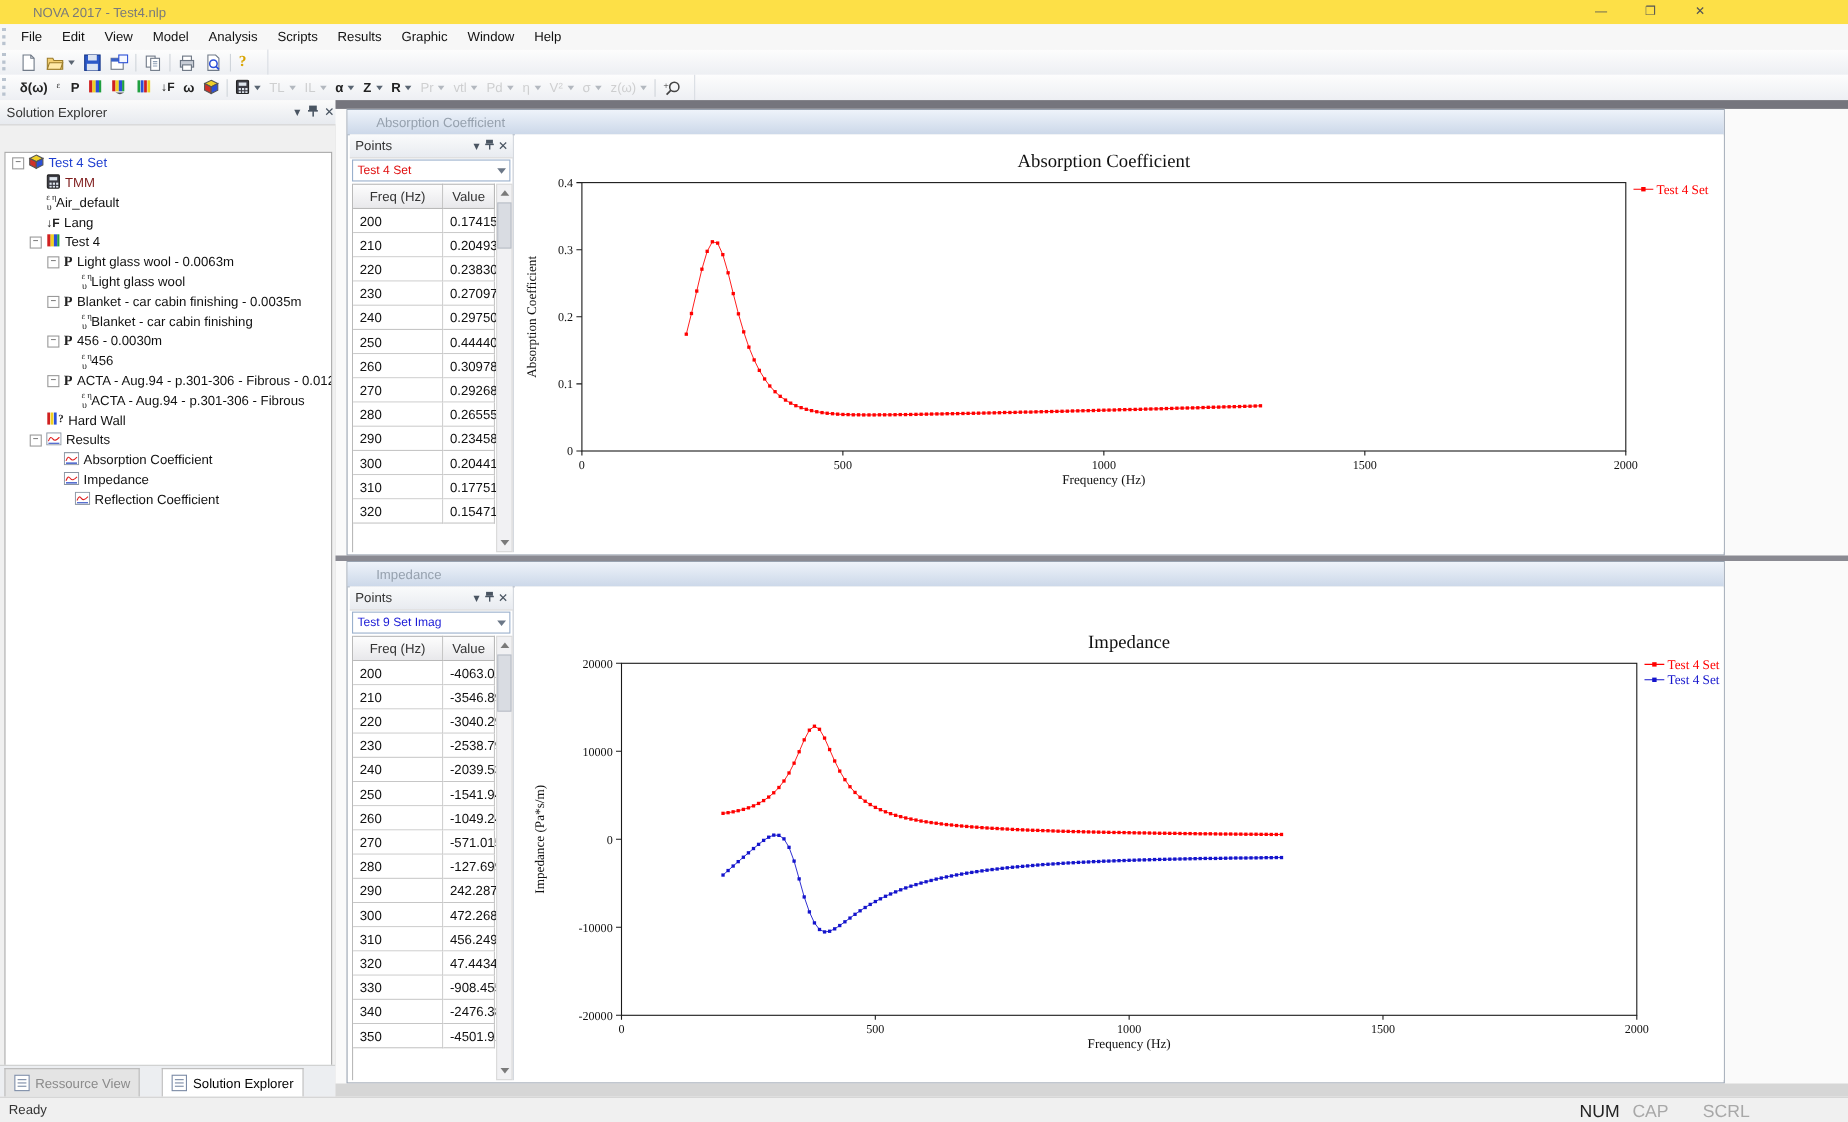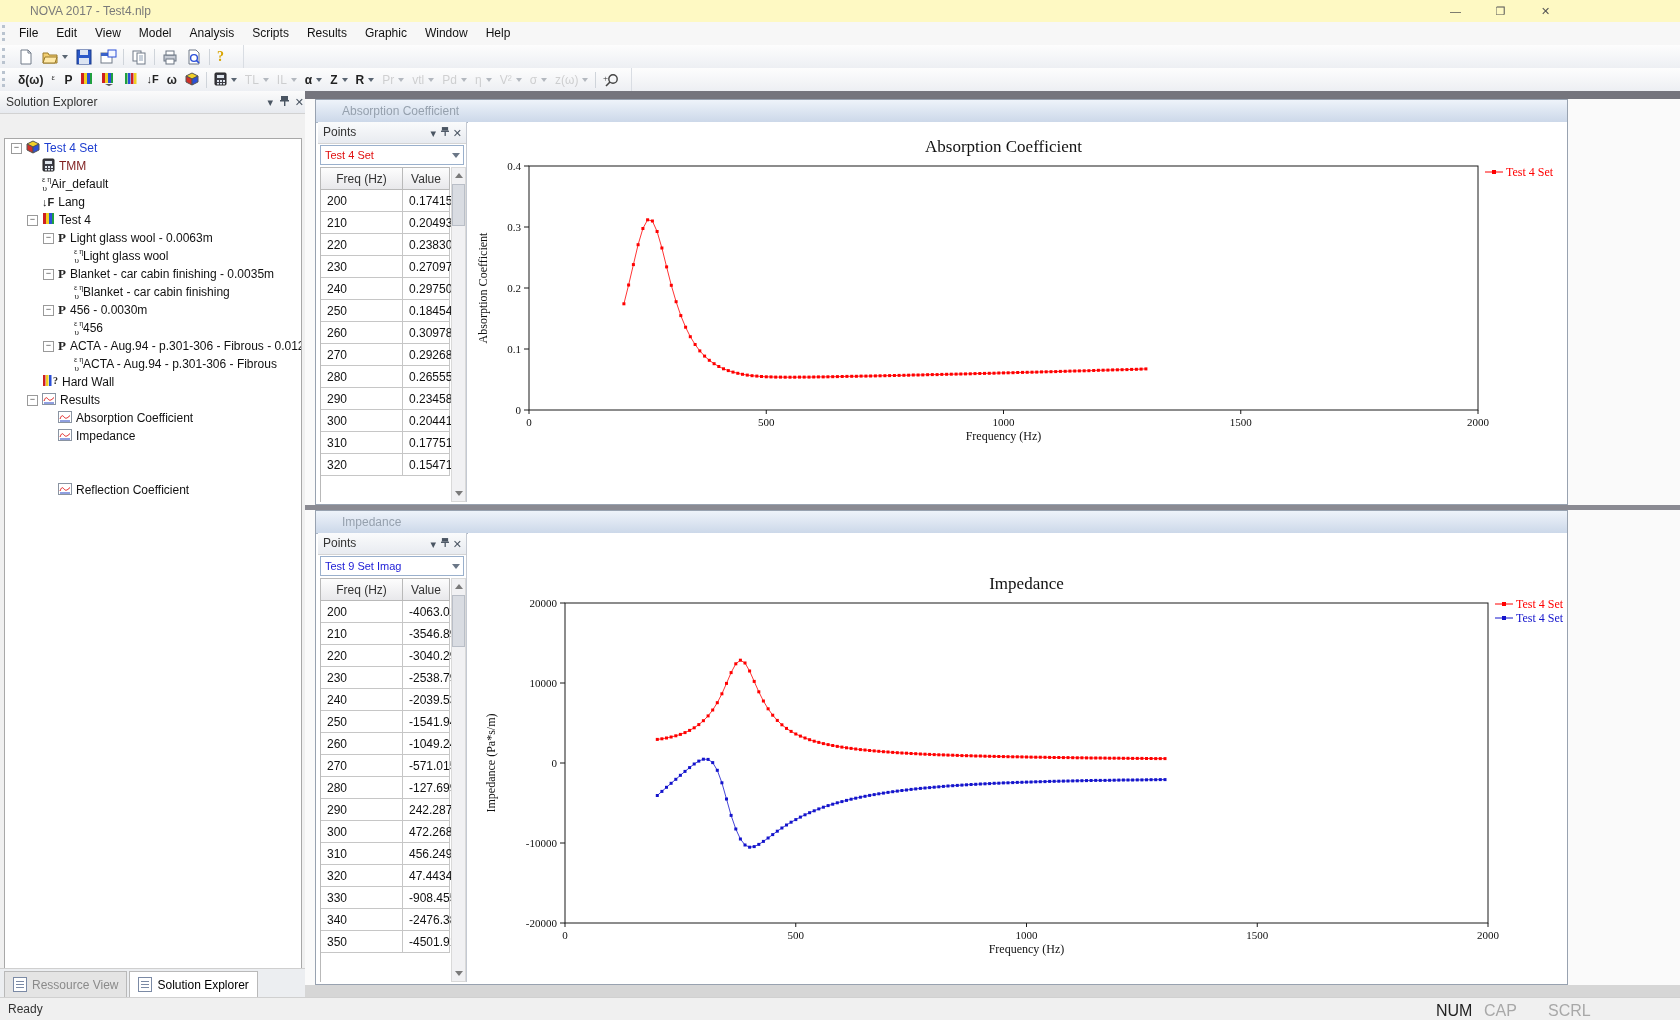--- a/index.html
+++ b/index.html
@@ -1,20 +1,20 @@
 <!DOCTYPE html>
 <html><head>
 <meta charset="utf-8">
 <style>
   html,body{margin:0;padding:0;background:#e9e9e9;font-family:"Liberation Sans",sans-serif;}
   #app{position:relative;width:1680px;height:1020px;background:#fafafa;overflow:hidden;
        font-size:12px;color:#222;}
   .abs{position:absolute;}
   
-  #titlebar{left:0;top:0;width:1680px;height:22px;background:#fef9c3;}
+  #titlebar{left:0;top:0;width:1680px;height:22px;background:#fde047;}
   #title-text{left:30px;top:4px;color:#7a7a7a;font-size:12px;}
   .winbtn{top:0;width:45px;height:22px;text-align:center;line-height:22px;color:#555;font-size:11px;cursor:default;}
   #menubar{left:0;top:22px;width:1680px;height:23px;background:#f7f7f7;border-bottom:1px solid #eee;}
   .menu-item{display:inline-block;padding:4px 9px;color:#111;}
   .grip{left:2px;top:3px;width:3px;height:16px;border-left:3px dotted #b9c3cf;}
   .toolbar{left:0;width:1680px;height:23px;background:linear-gradient(#fdfdfd,#edeff3);}
   #toolbar1{top:45px;} #toolbar2{top:68px;border-bottom:1px solid #d7d7d7;}
   .tb-inner{position:absolute;left:8px;top:0;height:23px;display:flex;align-items:center;
             padding:0 6px;border-right:1px solid #d9dde3;}
   .tbtn{display:flex;align-items:center;height:20px;padding:0 3px;margin:0 1px;}
@@ -33,21 +33,21 @@
   #name-row{left:0;top:22px;width:305px;height:23px;background:#fafafa;border-bottom:1px solid #dcdcdc;
             line-height:23px;padding-left:6px;}
   #tree-box{left:4px;top:47px;width:296px;height:830px;background:#fff;border:1px solid #a8a8a8;overflow:hidden;}
   .tree-item{height:18px;display:flex;align-items:center;white-space:nowrap;}
   .expander{width:9px;height:9px;border:1px solid #9a9a9a;background:#fff;color:#444;font-size:9px;
             line-height:7px;text-align:center;margin-right:4px;flex:none;}
   .exp-spacer{width:15px;flex:none;}
   .tree-ico{margin-right:4px;flex:none;}
   .tree-label{font-size:12px;color:#111;}
   #se-tabs{left:0;top:877px;width:305px;height:29px;background:#eceef1;border-top:1px solid #cfcfcf;display:flex;align-items:flex-end;padding-left:4px;box-sizing:border-box;}
-  .se-tab{height:25px;display:flex;align-items:center;padding:0 8px;border:1px solid #b9b9b9;border-bottom:none;margin-right:2px;font-size:12px;}
+  .se-tab{height:25px;display:flex;align-items:center;padding:0 8px;border:1px solid #b9b9b9;border-bottom:none;margin-right:20px;font-size:12px;}
   .se-tab.active{background:#fff;color:#000;}
   .se-tab.inactive{background:#e4e4e4;color:#8a8a8a;}
   .tab-ico{width:12px;height:13px;border:1px solid #7b8aa5;background:#fff;margin-right:5px;position:relative;}
   .tab-ico i{position:absolute;left:2px;right:2px;height:1px;background:#7b8aa5;}
   
   #mdi{left:305px;top:91px;width:1375px;height:906px;background:#fafafa;}
   #mdi-topstrip{left:0;top:0;width:1375px;height:8px;background:#75757d;}
   #mdi-midstrip{left:0;top:414px;width:1375px;height:5px;background:#8a8a92;}
   #mdi-botstrip{left:0;top:894px;width:1375px;height:12px;background:#d6d6d6;}
   .chart-window{left:10px;width:1253px;background:#fff;border:1px solid #98a2b0;box-sizing:border-box;}
@@ -415,21 +415,21 @@
         </div>
         <div class="tree-item" style="padding-left: 38px;">
           <span class="exp-spacer"></span>
           <span class="tree-ico"><svg width="14" height="12" viewBox="0 0 14 12">
               <rect x="0.5" y="0.5" width="13" height="11" fill="#fff" stroke="#8a94a2"></rect>
               <path d="M2 8c1.5-4 2.5-4 4-2s3 1.5 6-1.5" fill="none" stroke="#e02020"></path>
               <path d="M2 10h10" stroke="#2040c0"></path>
             </svg></span>
           <span class="tree-label" style="color:#111111">Impedance</span>
         </div>
-        <div class="tree-item" style="padding-left: 38px; margin-top: 36px;">
+        <div class="tree-item" style="padding-left: 48px;">
           <span class="exp-spacer"></span>
           <span class="tree-ico"><svg width="14" height="12" viewBox="0 0 14 12">
               <rect x="0.5" y="0.5" width="13" height="11" fill="#fff" stroke="#8a94a2"></rect>
               <path d="M2 8c1.5-4 2.5-4 4-2s3 1.5 6-1.5" fill="none" stroke="#e02020"></path>
               <path d="M2 10h10" stroke="#2040c0"></path>
             </svg></span>
           <span class="tree-label" style="color:#111111">Reflection Coefficient</span>
         </div>
       </div>
     <div class="abs" id="se-tabs">
@@ -497,21 +497,21 @@
             <div class="pts-row">
               <span class="pts-cell c-freq">230</span>
               <span class="pts-cell c-val">0.270972</span>
             </div>
             <div class="pts-row">
               <span class="pts-cell c-freq">240</span>
               <span class="pts-cell c-val">0.297508</span>
             </div>
             <div class="pts-row">
               <span class="pts-cell c-freq">250</span>
-              <span class="pts-cell c-val">0.18454</span>
+              <span class="pts-cell c-val">0.44440</span>
             </div>
             <div class="pts-row">
               <span class="pts-cell c-freq">260</span>
               <span class="pts-cell c-val">0.309789</span>
             </div>
             <div class="pts-row">
               <span class="pts-cell c-freq">270</span>
               <span class="pts-cell c-val">0.292682</span>
             </div>
             <div class="pts-row">

